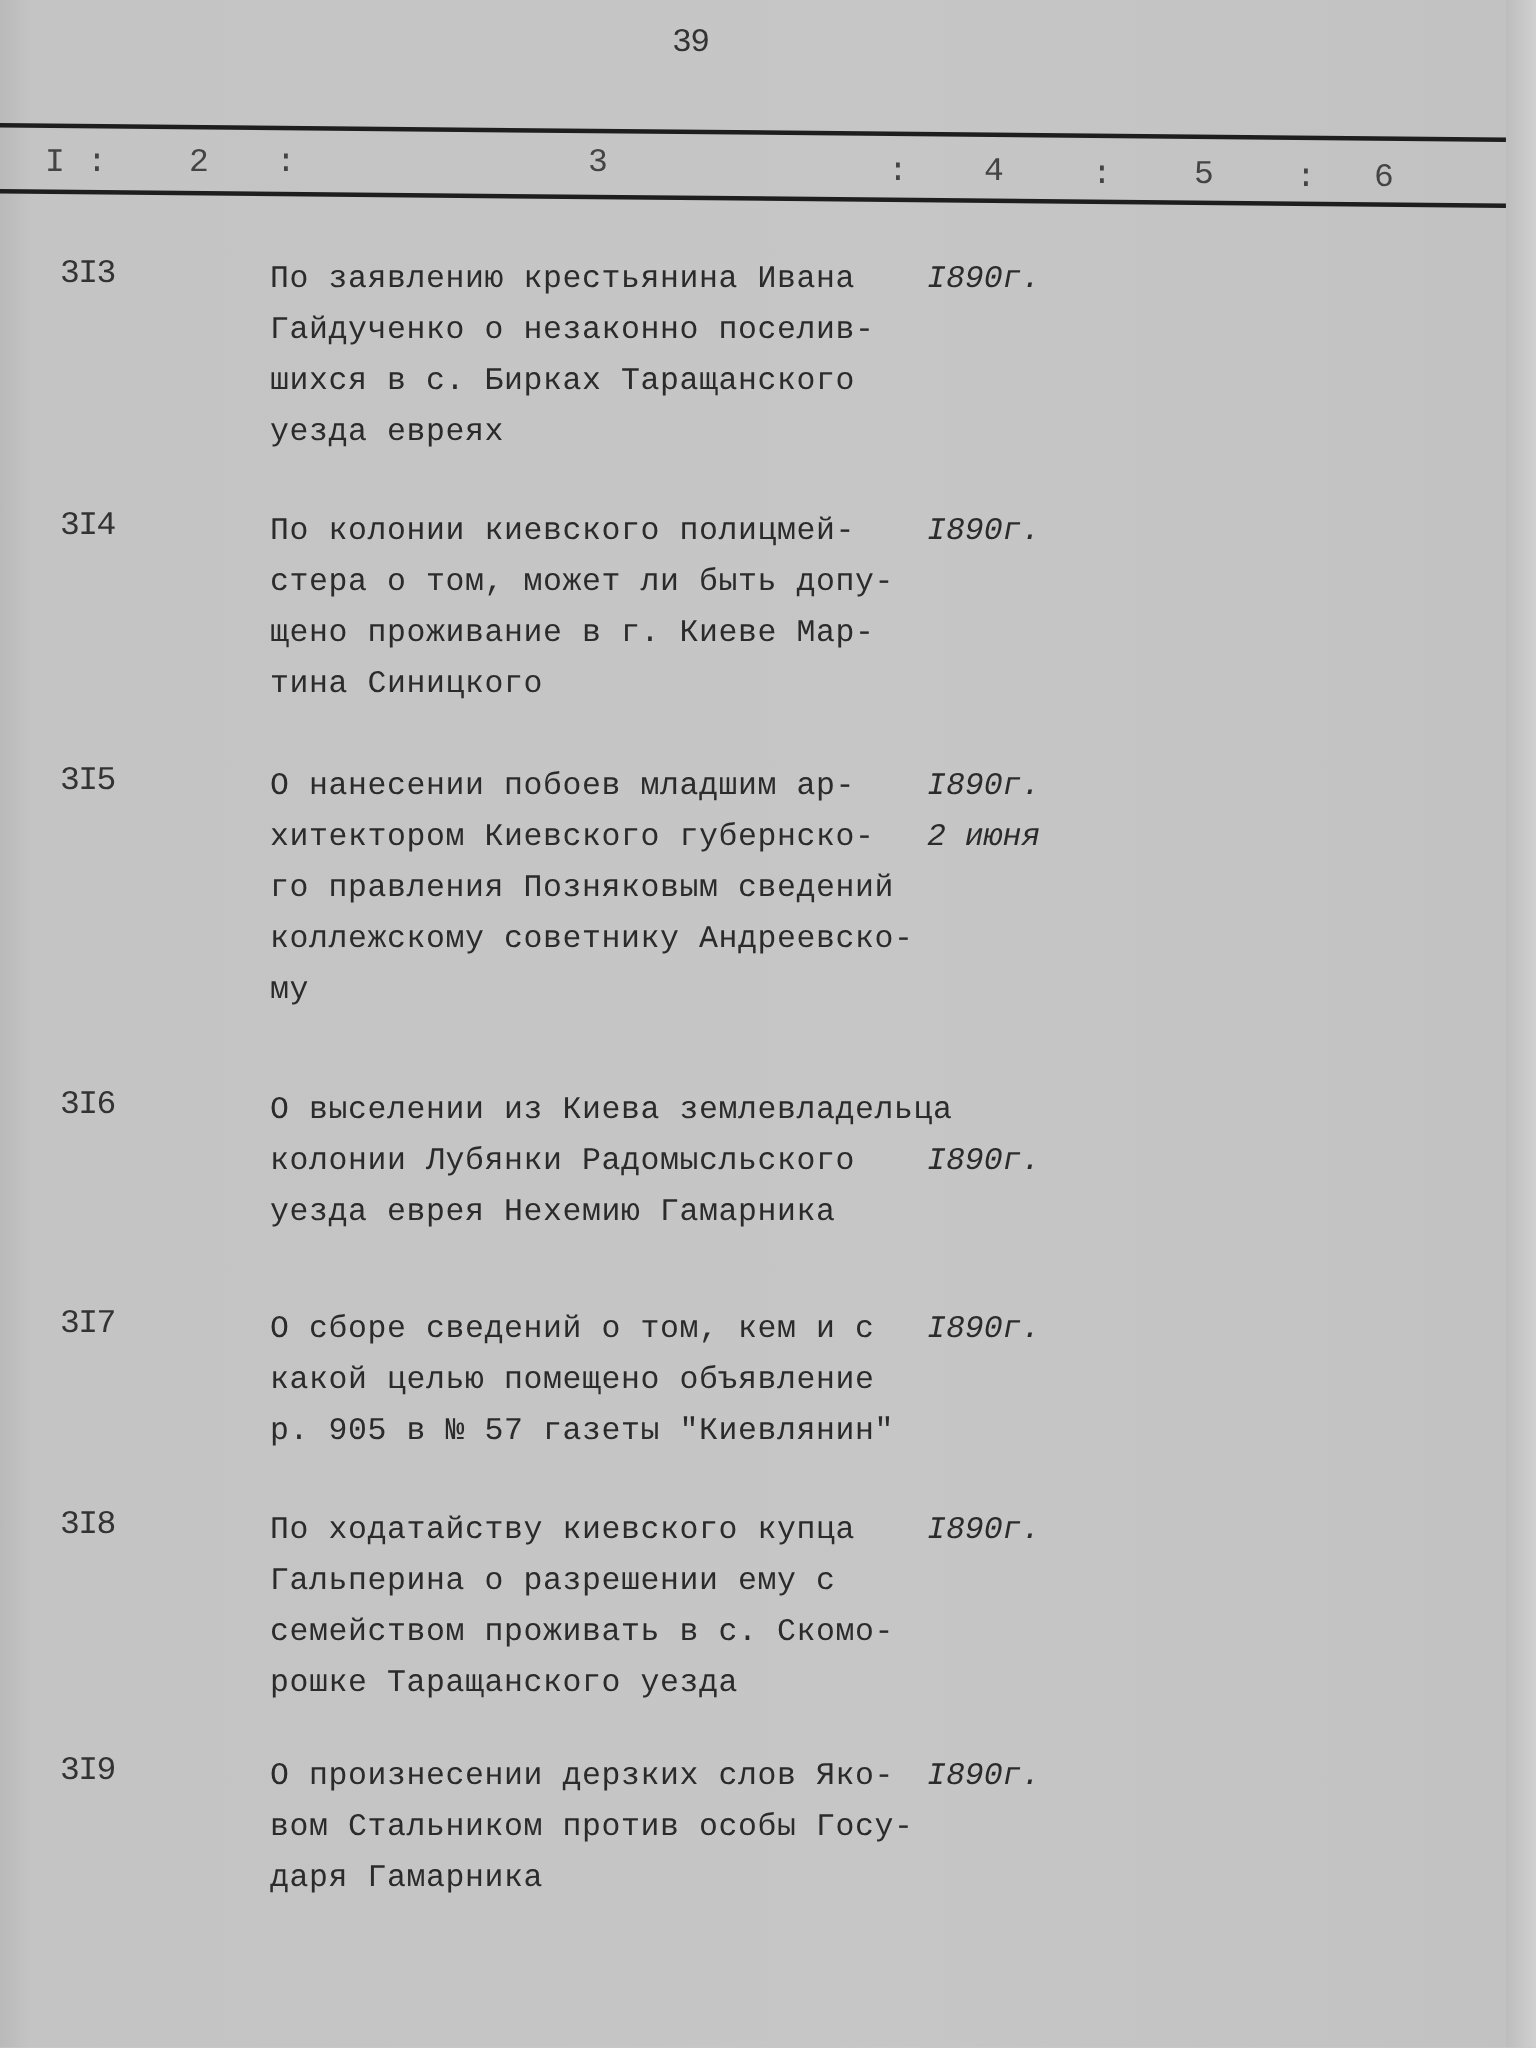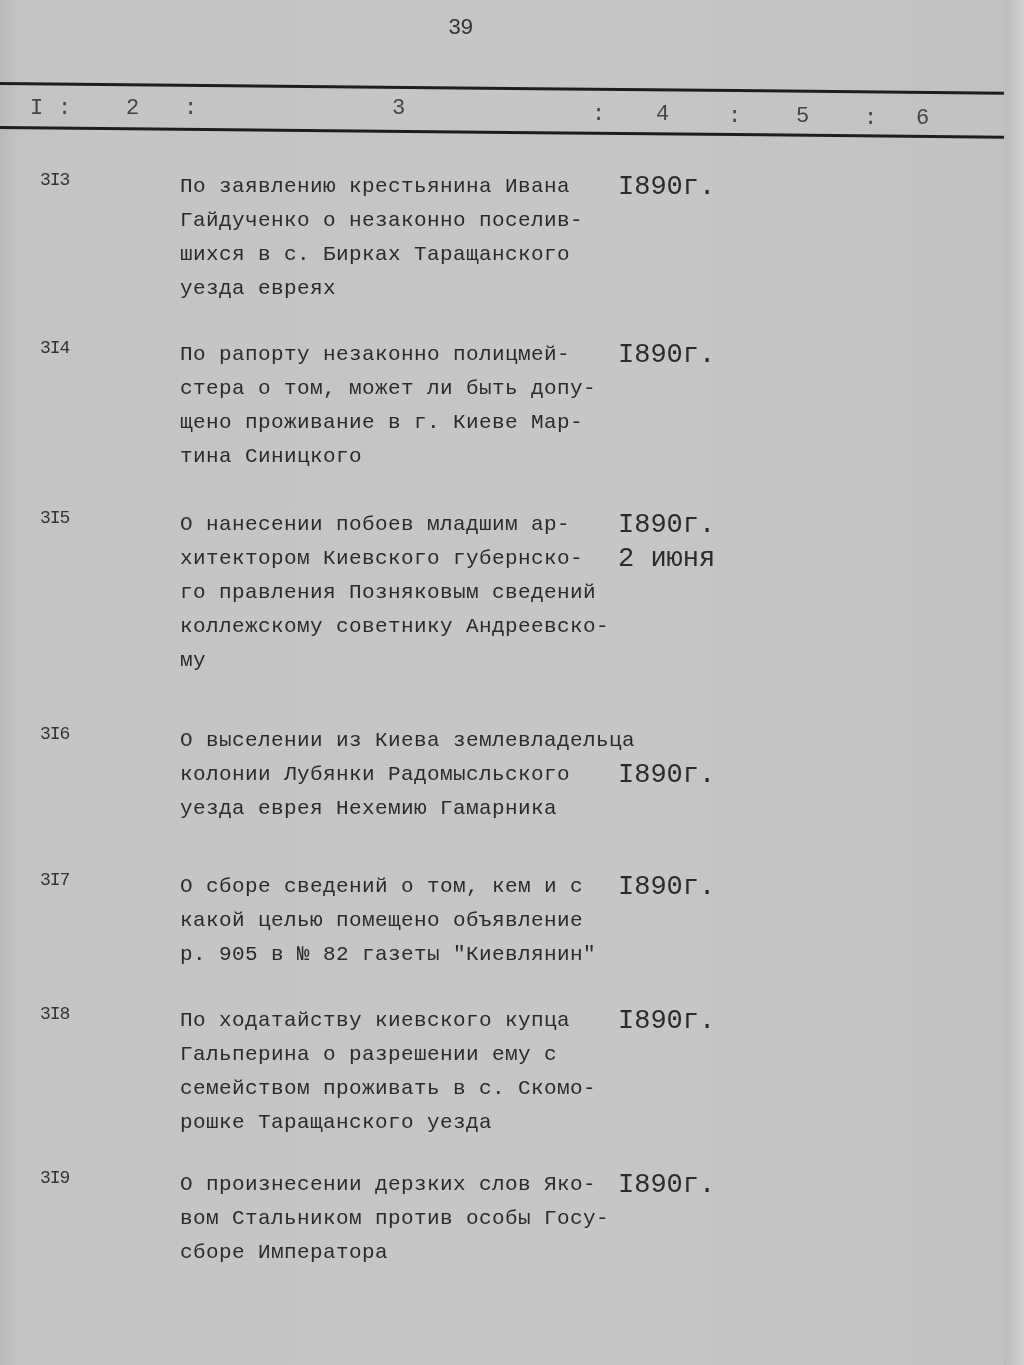--- a/index.html
+++ b/index.html
@@ -56,42 +56,43 @@
     }
     .entry {
       position: absolute;
       left: 0;
       width: 1004px;
     }
     .entry-num {
       position: absolute;
       left: 40px;
       top: 0;
-      font-size: 18px;
+      font-size: 22px;
       color: #333;
       letter-spacing: -1px;
     }
     .entry-text {
       position: absolute;
       left: 180px;
       top: 0;
       font-size: 21px;
       line-height: 34px;
       color: #2b2b2b;
       white-space: pre;
       letter-spacing: 0.4px;
     }
     .entry-date {
       position: absolute;
       left: 618px;
       top: 0;
-      font-size: 27px;
+      font-size: 21px;
       line-height: 34px;
       color: #2b2b2b;
       white-space: pre;
+      font-style: italic;
     }
   </style>
 </head>
 <body>
 
 <div class="page">
 
   <div class="page-number">39</div>
 
   <div class="rule top"></div>
@@ -116,21 +117,21 @@
     <span class="entry-num">3I3</span>
     <span class="entry-text">По заявлению крестьянина Ивана
 Гайдученко о незаконно поселив-
 шихся в с. Бирках Таращанского
 уезда евреях</span>
     <span class="entry-date">I890г.</span>
   </div>
 
   <div class="entry" style="top:338px;">
     <span class="entry-num">3I4</span>
-    <span class="entry-text">По рапорту незаконно полицмей-
+    <span class="entry-text">По колонии киевского полицмей-
 стера о том, может ли быть допу-
 щено проживание в г. Киеве Мар-
 тина Синицкого</span>
     <span class="entry-date">I890г.</span>
   </div>
 
   <div class="entry" style="top:508px;">
     <span class="entry-num">3I5</span>
     <span class="entry-text">О нанесении побоев младшим ар-
 хитектором Киевского губернско-
@@ -147,36 +148,36 @@
 колонии Лубянки Радомысльского
 уезда еврея Нехемию Гамарника</span>
     <span class="entry-date">
 I890г.</span>
   </div>
 
   <div class="entry" style="top:870px;">
     <span class="entry-num">3I7</span>
     <span class="entry-text">О сборе сведений о том, кем и с
 какой целью помещено объявление
-р. 905 в № 82 газеты "Киевлянин"</span>
+р. 905 в № 57 газеты "Киевлянин"</span>
     <span class="entry-date">I890г.</span>
   </div>
 
   <div class="entry" style="top:1004px;">
     <span class="entry-num">3I8</span>
     <span class="entry-text">По ходатайству киевского купца
 Гальперина о разрешении ему с
 семейством проживать в с. Скомо-
 рошке Таращанского уезда</span>
     <span class="entry-date">I890г.</span>
   </div>
 
   <div class="entry" style="top:1168px;">
     <span class="entry-num">3I9</span>
     <span class="entry-text">О произнесении дерзких слов Яко-
 вом Стальником против особы Госу-
-сборе Императора</span>
+даря Гамарника</span>
     <span class="entry-date">I890г.</span>
   </div>
 
 </div>
 
 <div class="page-edge"></div>
 
 </body></html>

